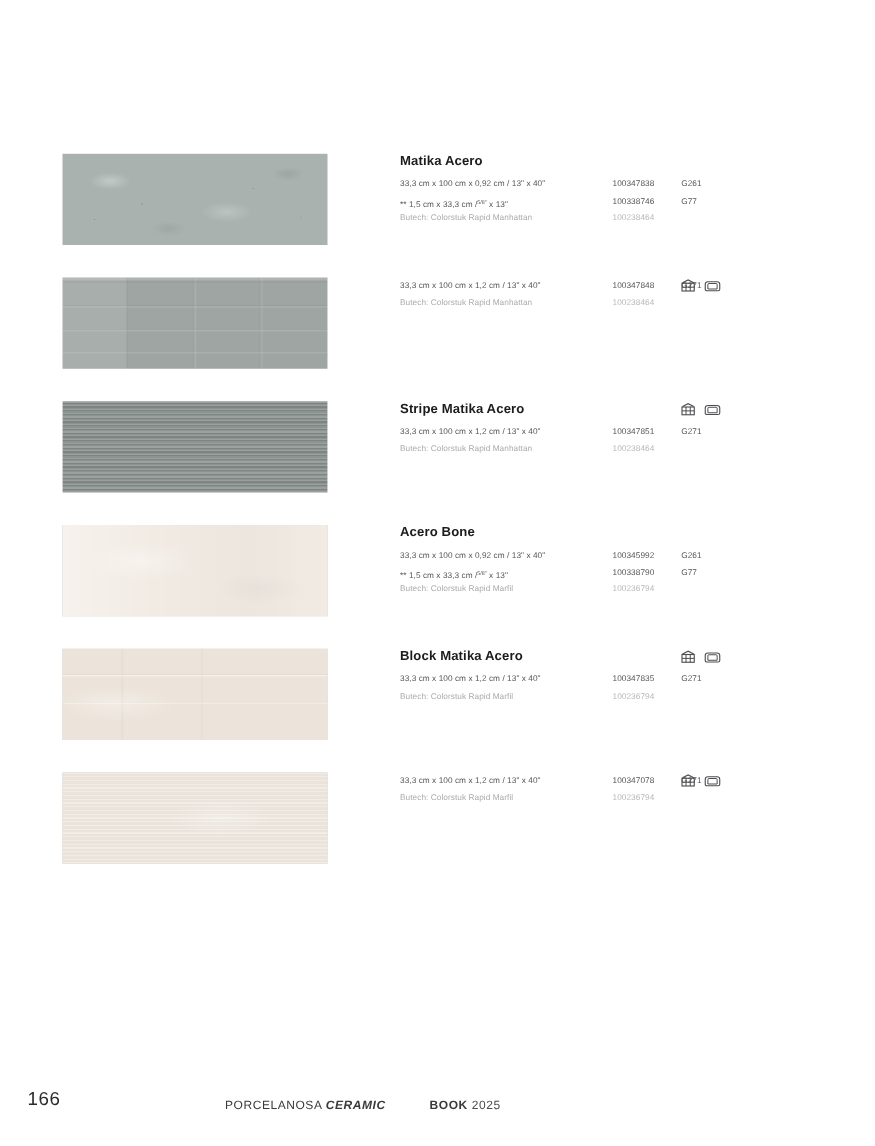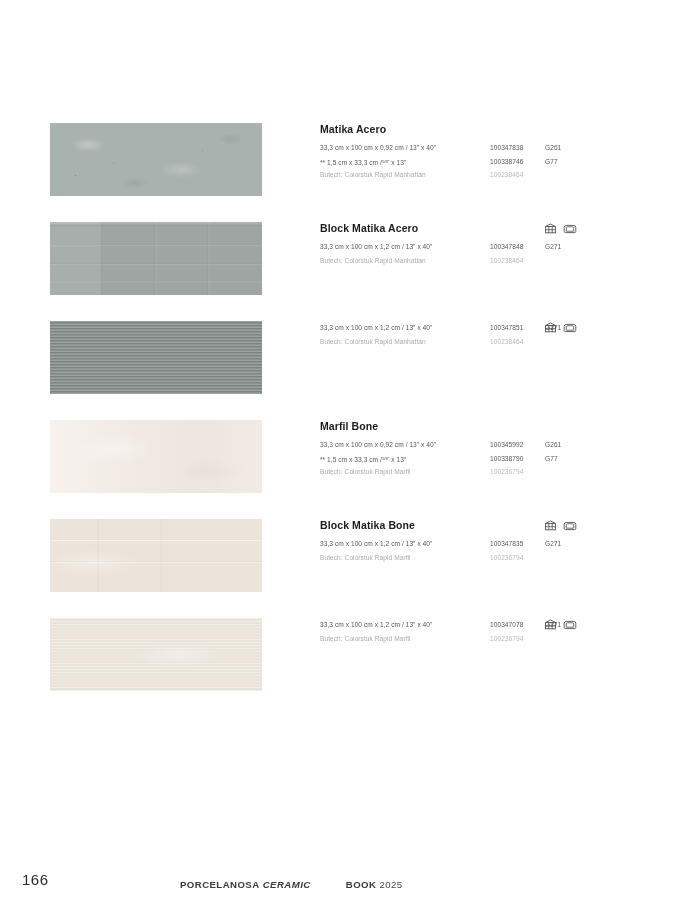--- a/index.html
+++ b/index.html
@@ -197,21 +197,21 @@
   }
   .footer-brand {
     position: absolute;
     left: 180px;
     top: 22px;
     font-size: 9.6px;
     color: #3a3a3a;
     letter-spacing: .45px;
     white-space: nowrap;
   }
-  .footer-brand .b-light { font-weight: bold; margin-top: 12px; }
+  .footer-brand .b-light { font-weight: normal; margin-top: 12px; }
   .footer-brand .b-italic { font-weight: bold; font-style: italic; }
   .footer-brand .b-bold { font-weight: bold; padding-left: 32px; }
   .footer-brand .b-year { font-weight: normal; color: #4a4a4a; text-align: center; }
 </style>
 </head>
 <body>
 
 <div class="page">
 
   <div class="products" id="products">
@@ -235,21 +235,20 @@
             <div class="spec-size muted">Butech: Colorstuk Rapid Manhattan</div>
             <div class="spec-code muted">100238464</div>
           </div>
         </div>
       </div>
       <div class="product-row">
         <div class="swatch">
           <div class="swatch-inner tex-block" style="background: rgb(158, 165, 163);"></div>
         </div>
         <div class="info">
-          <div class="prod-title">Block Matika Acero</div>
           <div class="spec-line">
             <div class="spec-size">33,3 cm x 100 cm x 1,2 cm / 13" x 40"</div>
             <div class="spec-code">100347848</div>
             <div class="spec-alt">G271</div>
           </div>
           <div class="spec-line">
             <div class="spec-size muted">Butech: Colorstuk Rapid Manhattan</div>
             <div class="spec-code muted">100238464</div>
           </div>
           <div class="icon-group">
@@ -265,20 +264,21 @@
               <path d="M3.3 4.5 Q3.3 3.8 4.1 3.8 L9.9 3.8 Q10.7 3.8 10.7 4.5 L10.7 8.2 L3.3 8.2 Z" fill="none" stroke="#4c4e52" stroke-width="0.8"></path>
             </svg>
           </div>
         </div>
       </div>
       <div class="product-row">
         <div class="swatch">
           <div class="swatch-inner tex-stripe" style="background: rgb(134, 142, 140);"></div>
         </div>
         <div class="info">
+          <div class="prod-title">Stripe Matika Acero</div>
           <div class="spec-line">
             <div class="spec-size">33,3 cm x 100 cm x 1,2 cm / 13" x 40"</div>
             <div class="spec-code">100347851</div>
             <div class="spec-alt">G271</div>
           </div>
           <div class="spec-line">
             <div class="spec-size muted">Butech: Colorstuk Rapid Manhattan</div>
             <div class="spec-code muted">100238464</div>
           </div>
           <div class="icon-group">
@@ -294,21 +294,21 @@
               <path d="M3.3 4.5 Q3.3 3.8 4.1 3.8 L9.9 3.8 Q10.7 3.8 10.7 4.5 L10.7 8.2 L3.3 8.2 Z" fill="none" stroke="#4c4e52" stroke-width="0.8"></path>
             </svg>
           </div>
         </div>
       </div>
       <div class="product-row">
         <div class="swatch">
           <div class="swatch-inner tex-soft" style="background: rgb(242, 235, 228);"></div>
         </div>
         <div class="info">
-          <div class="prod-title">Marfil Bone</div>
+          <div class="prod-title">Acero Bone</div>
           <div class="spec-line">
             <div class="spec-size">33,3 cm x 100 cm x 0,92 cm / 13" x 40"</div>
             <div class="spec-code">100345992</div>
             <div class="spec-alt">G261</div>
           </div>
           <div class="spec-line">
             <div class="spec-size">** 1,5 cm x 33,3 cm /<sup class="frac">5/8"</sup> x 13"</div>
             <div class="spec-code">100338790</div>
             <div class="spec-alt">G77</div>
           </div>
@@ -316,21 +316,21 @@
             <div class="spec-size muted">Butech: Colorstuk Rapid Marfil</div>
             <div class="spec-code muted">100236794</div>
           </div>
         </div>
       </div>
       <div class="product-row">
         <div class="swatch">
           <div class="swatch-inner tex-softblock" style="background: rgb(236, 228, 218);"></div>
         </div>
         <div class="info">
-          <div class="prod-title">Block Matika Bone</div>
+          <div class="prod-title">Block Matika Acero</div>
           <div class="spec-line">
             <div class="spec-size">33,3 cm x 100 cm x 1,2 cm / 13" x 40"</div>
             <div class="spec-code">100347835</div>
             <div class="spec-alt">G271</div>
           </div>
           <div class="spec-line">
             <div class="spec-size muted">Butech: Colorstuk Rapid Marfil</div>
             <div class="spec-code muted">100236794</div>
           </div>
           <div class="icon-group">

